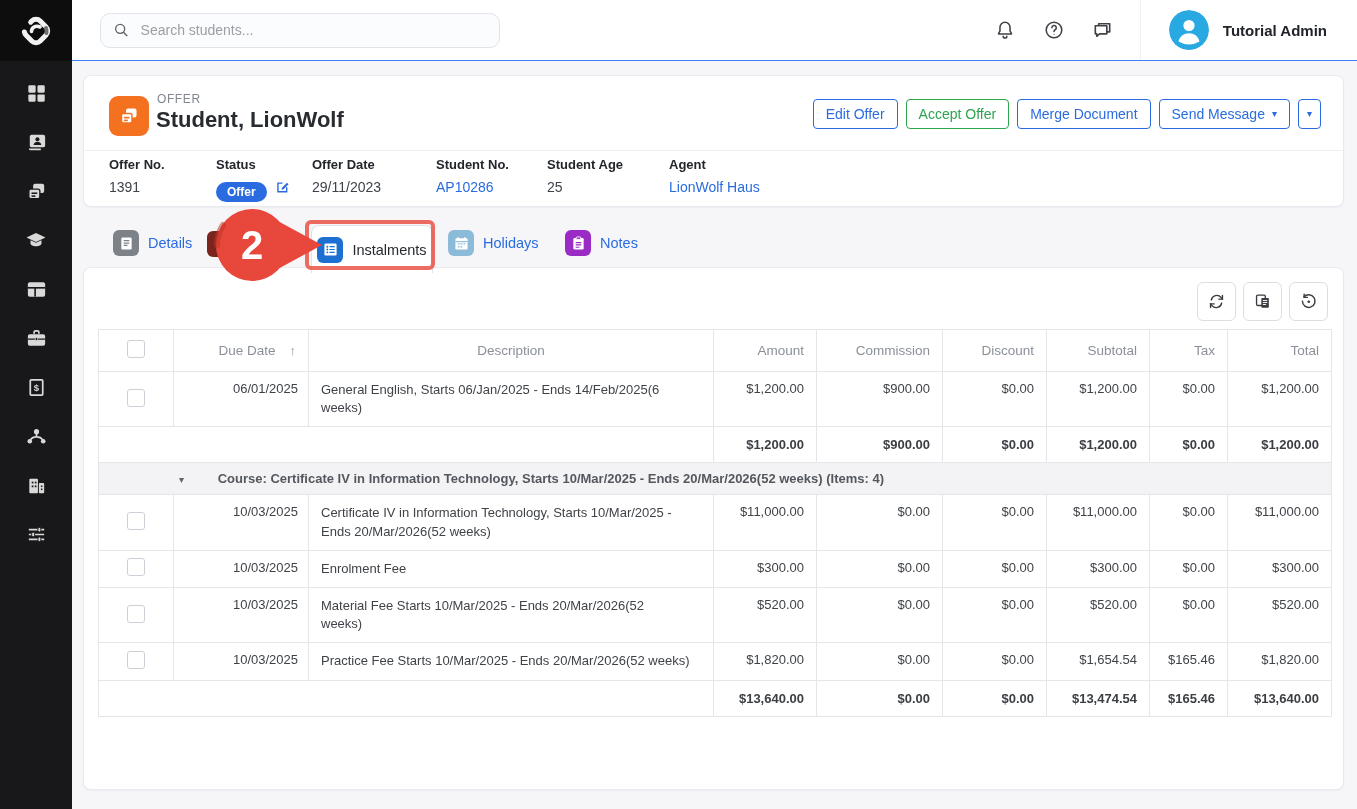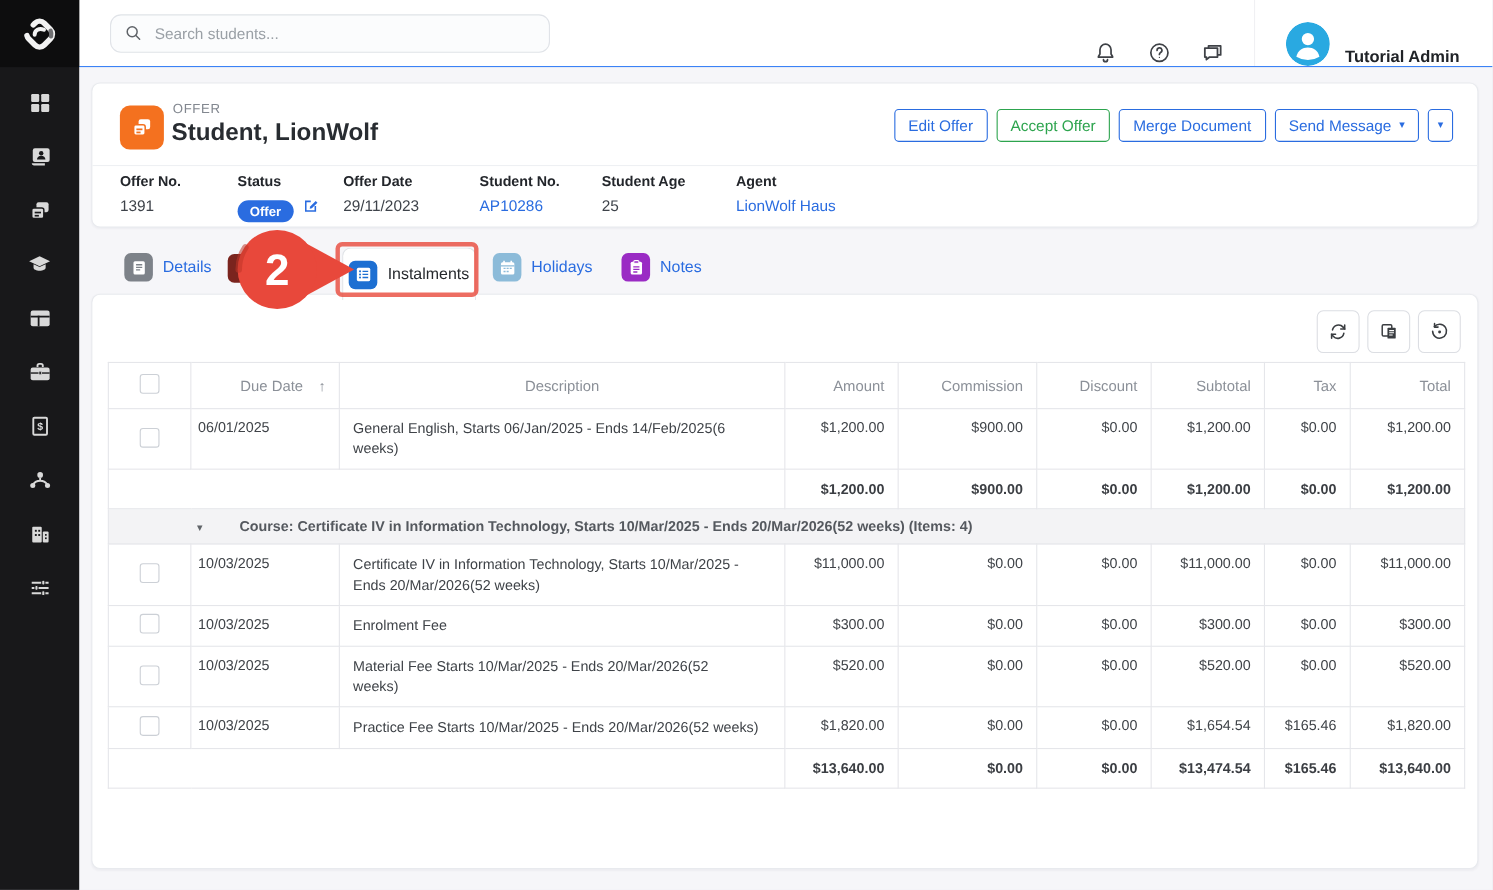--- a/index.html
+++ b/index.html
@@ -10,21 +10,21 @@
   .logo-box{width:72px;height:61px;background:#0d0d0e;display:flex;align-items:center;justify-content:center;}
   .nav{display:flex;flex-direction:column;align-items:center;gap:21px;padding-top:18px;}
   .nav-item{width:40px;height:28px;display:flex;align-items:center;justify-content:center;cursor:pointer;}
   
   .topbar{position:absolute;left:72px;top:0;width:1285px;height:60px;background:#fff;
           border-bottom:1px solid #3b82f6;display:flex;align-items:center;z-index:10;}
   .search{margin-left:28px;width:400px;height:35px;background:#fbfcfd;border:1px solid #e0e3e8;
           border-radius:10px;display:flex;align-items:center;padding:0 12px;gap:9px;box-sizing:border-box;}
   .search input{border:none;outline:none;background:transparent;font-family:inherit;font-size:14px;color:#444;width:100%;}
   .search input::placeholder{color:#9aa0a6;}
-  .tb-right{margin-left:auto;display:flex;align-items:flex-end;}
+  .tb-right{margin-left:auto;display:flex;align-items:center;}
   .tb-icon{width:24px;height:24px;margin-right:25px;cursor:pointer;display:flex;align-items:center;justify-content:center;}
   .tb-divider{width:1px;height:60px;background:#f0f0f3;margin:0 4px 0 0;}
   .avatar{width:40px;height:40px;border-radius:50%;margin-left:24px;overflow:hidden;cursor:pointer;}
   .user-name{font-size:15px;font-weight:700;color:#202327;margin:0 30px 0 14px;cursor:pointer;}
   
   .content{position:absolute;left:72px;top:61px;width:1285px;height:748px;}
   .card{position:absolute;background:#fff;border:1px solid #e8eaee;border-radius:8px;
         box-shadow:0 1px 2px rgba(16,24,40,.04);box-sizing:border-box;}
   .offer-card{left:11px;top:14px;width:1261px;height:132px;}
   .offer-icon{position:absolute;left:25px;top:20px;width:40px;height:40px;border-radius:9px;
@@ -65,21 +65,21 @@
   .grid{position:absolute;left:14px;top:61px;}
   table{border-collapse:collapse;table-layout:fixed;width:1233px;font-size:13px;color:#3f4348;}
   th,td{border:1px solid #e5e6ea;}
   th{font-weight:400;color:#8b9098;font-size:13.5px;padding:10px 12px;text-align:right;}
   th.h-desc{text-align:center;}
   th.h-chk{text-align:center;}
   .sort-arrow{color:#8b9098;margin-left:14px;font-size:13px;}
   td.chk{text-align:center;vertical-align:middle;}
   .checkbox{display:inline-block;width:16px;height:16px;border:1.5px solid #ccd0d6;border-radius:3px;
             background:#fff;cursor:pointer;}
-  td.date{padding:9px 10px 9px 6px;vertical-align:top;white-space:nowrap;}
+  td.date{text-align:right;padding:9px 10px 9px 6px;vertical-align:top;white-space:nowrap;}
   td.desc{text-align:left;padding:9px 10px 9px 12px;vertical-align:top;white-space:pre-line;line-height:1.4;}
   td.num{text-align:right;padding:9px 12px;vertical-align:top;}
   .group-row td{background:#f3f3f5;padding:8px 0;}
   .caret-collapse{color:#606469;font-size:10px;margin-left:80px;cursor:pointer;}
   .glabel{font-weight:700;color:#54585e;margin-left:30px;font-size:13px;}
   .total-row td{font-weight:700;color:#3b3e43;}
   .total-row td.num{padding:10px 12px;}
   .total-row.grand td.num{padding:14px 12px;}
   svg{display:block;}
 </style>

